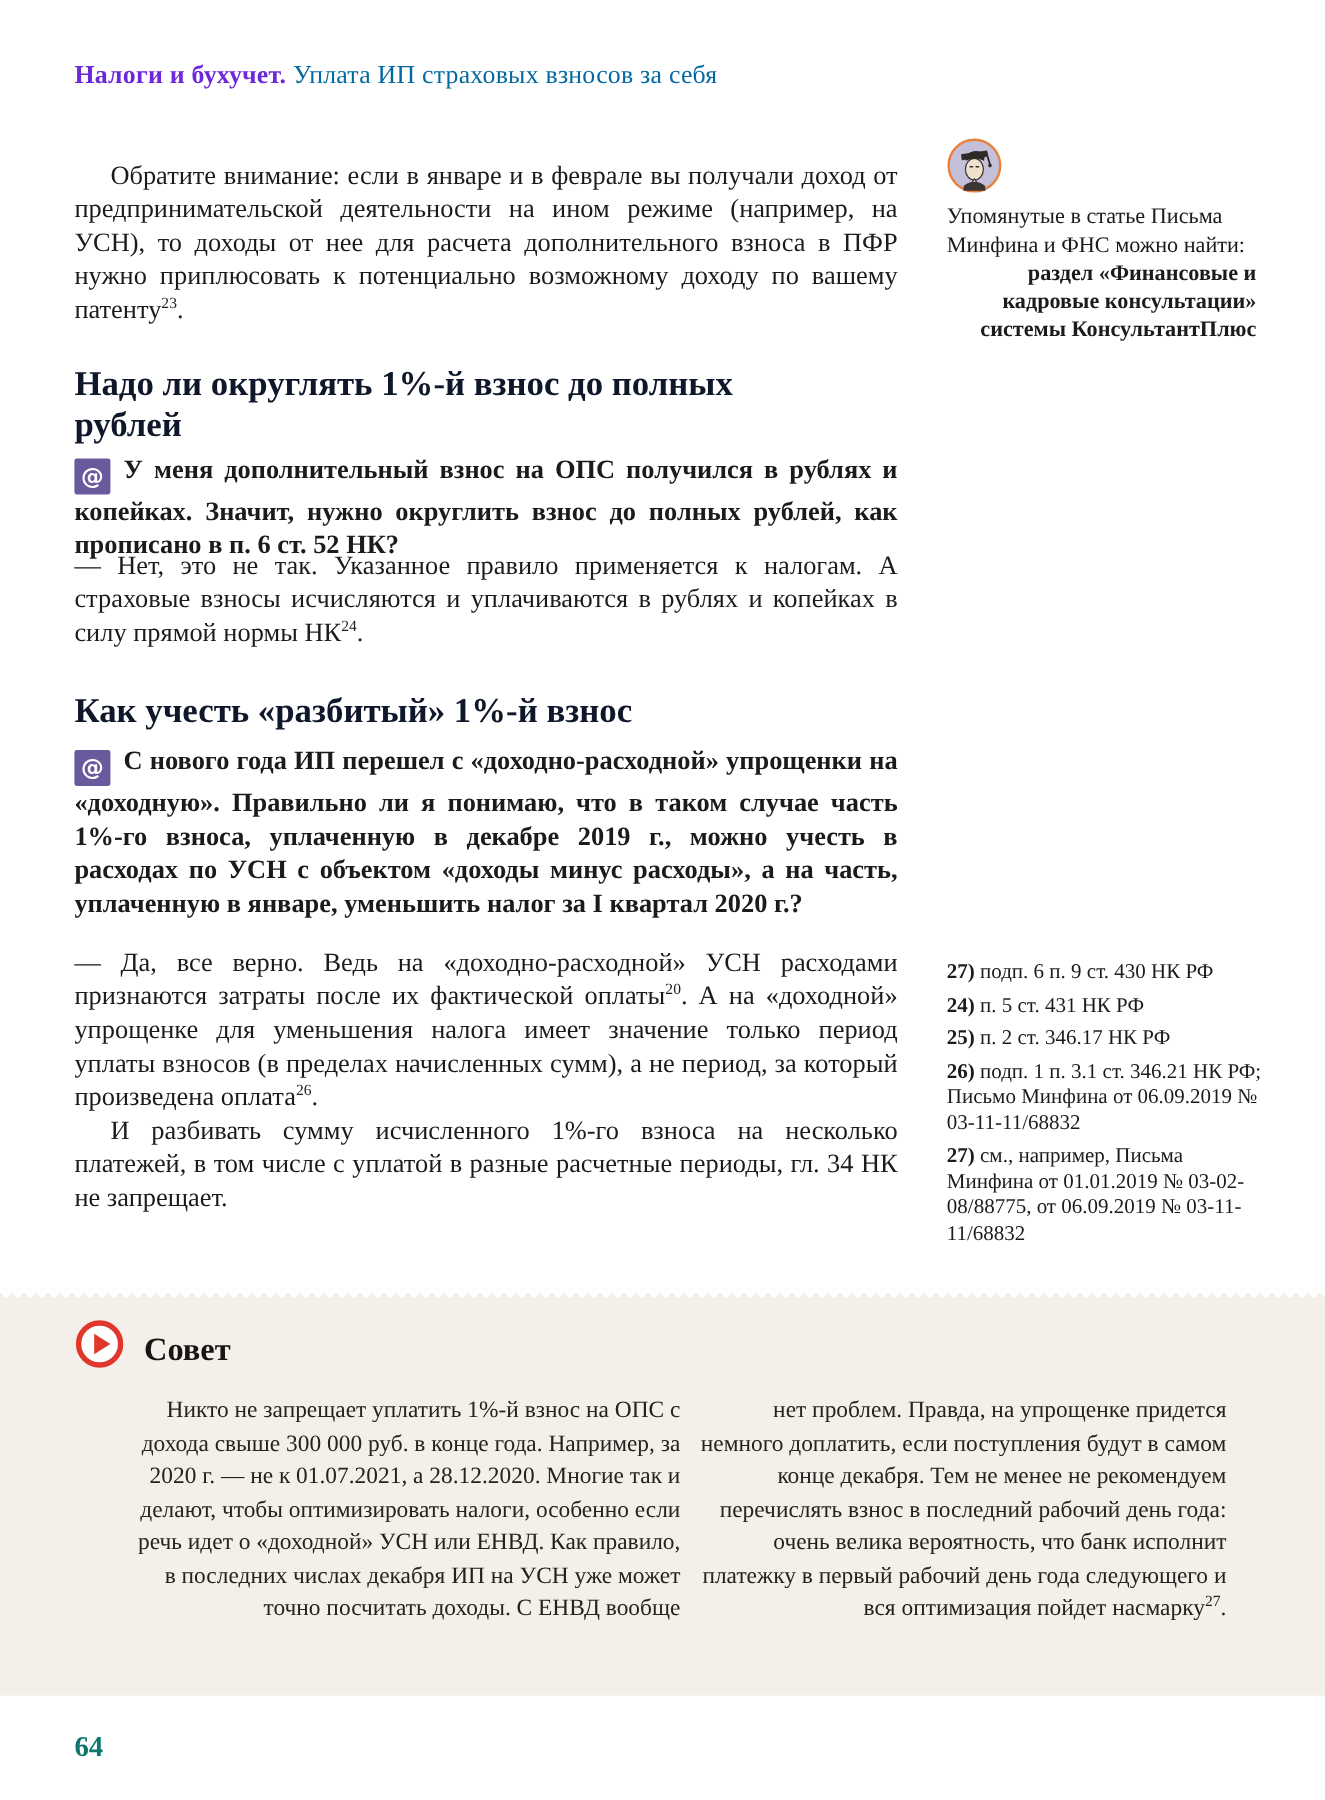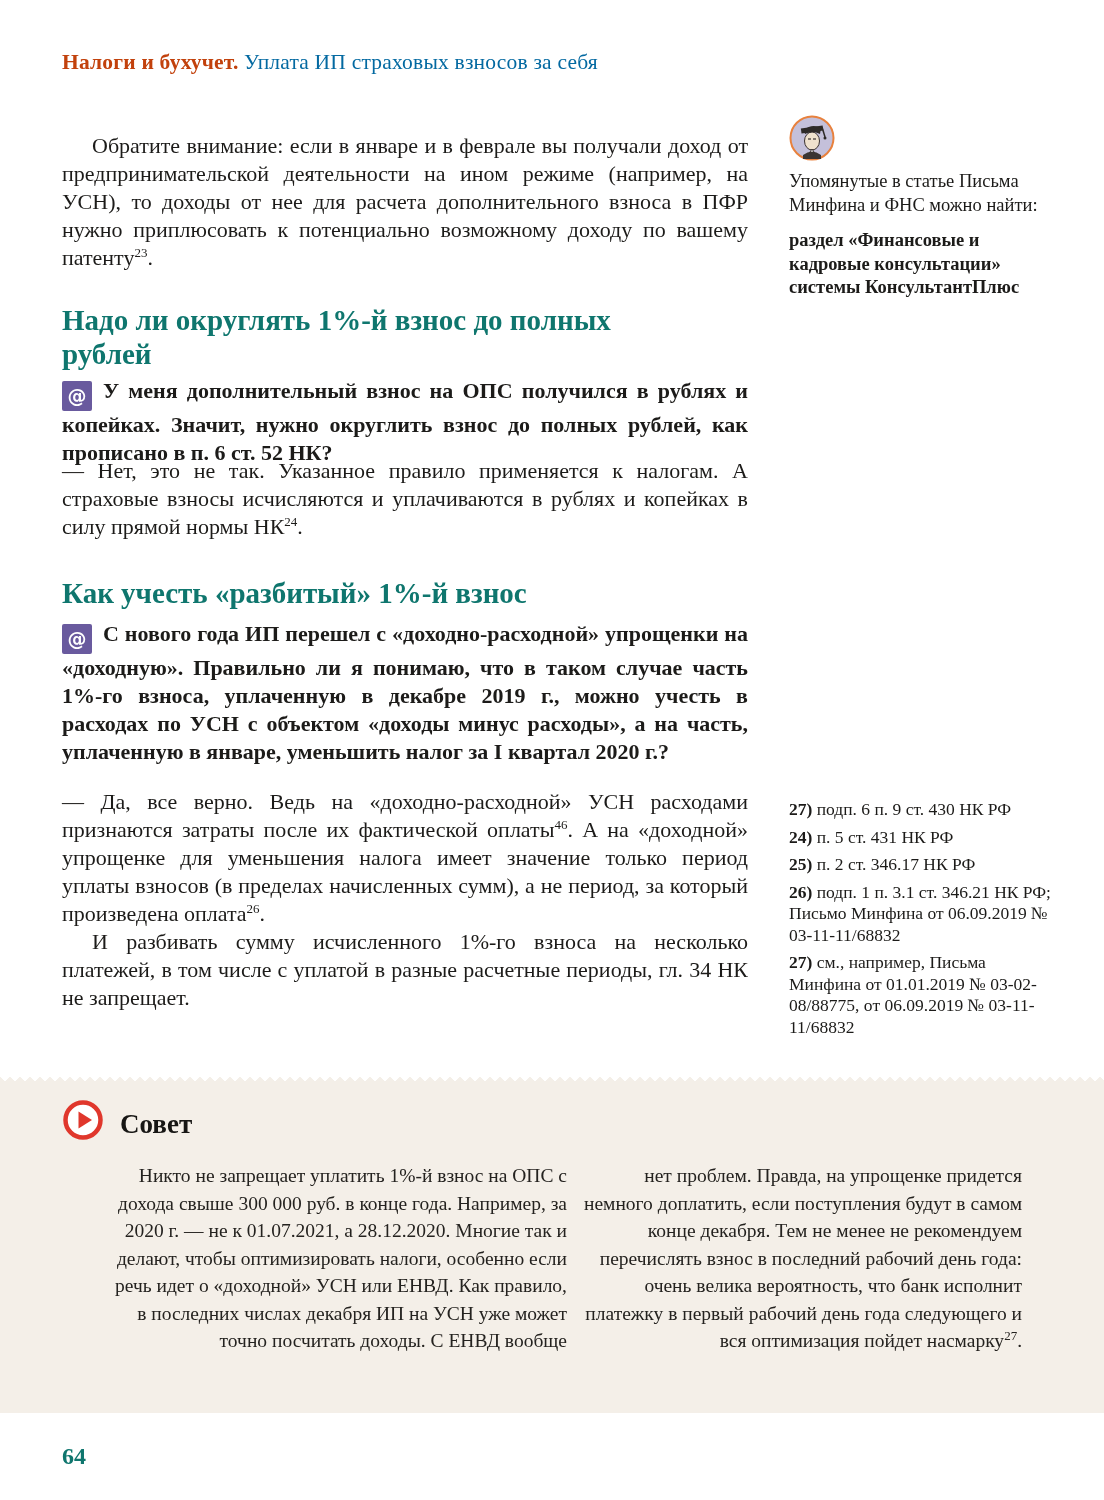--- a/index.html
+++ b/index.html
@@ -6,48 +6,48 @@
   body {
     width:1104px; height:1500px; position:relative;
     background:#ffffff; overflow:hidden;
     font-family:"Liberation Serif","DejaVu Serif",serif;
     color:#1c1b19;
   }
   .abs { position:absolute; }
 
   
   .page-header { left:62px; top:50px; font-size:21.5px; letter-spacing:.2px; }
-  .brand { color:#c2410c; font-weight:bold; }
+  .brand { color:#6d28d9; font-weight:bold; }
   .article-title { color:#0369a1; }
 
   
   .body-text {
     width:686px; font-size:22px; line-height:28px;
     text-align:justify; margin:0;
   }
   .indent { text-indent:30px; }
   .bold { font-weight:bold; }
   sup { font-size:13px; line-height:0; vertical-align:super; }
 
   .section-heading {
     width:640px; margin:0; font-size:29px; line-height:34px;
-    font-weight:bold; color:#0f766e;
+    font-weight:bold; color:#0f172a;
   }
 
   .at-icon {
     display:inline-block; width:30px; height:30px; margin-right:11px;
     background:#695a9e; color:#ffffff; border-radius:2px;
     font-family:"DejaVu Sans","Liberation Sans",sans-serif;
     font-size:19px; line-height:30px; text-align:center; font-weight:bold;
     vertical-align:-5px;
   }
 
   
   .sidebar-note { left:789px; top:170px; width:258px; font-size:18.5px; line-height:23.5px; }
-  .sidebar-note-bold { display:block; margin-top:12px; font-weight:bold; }
+  .sidebar-note-bold { display:block; margin-top:0; font-weight:bold;text-align:right; }
 
   .footnotes { left:789px; top:799px; width:262px; font-size:17.5px; line-height:21.5px; }
   .footnote { margin:0 0 6px 0; }
   .footnote-num { font-weight:bold; }
 
   
   .advice-box {
     left:0; top:1081px; width:1104px; height:332px; background:#f4efe8;
   }
   .advice-box::before {
@@ -102,21 +102,21 @@
 
 <p class="abs body-text bold" style="left:62px; top:377px;"><span class="at-icon">@</span><span>У меня дополнительный взнос на ОПС получился в рублях и копейках. Значит, нужно округлить взнос до полных рублей, как прописано в п. 6 ст. 52 НК?</span></p>
 
 <p class="abs body-text" style="left:62px; top:457px;"><span>— Нет, это не так. Указанное правило применяется к налогам. А страховые взносы исчисляются и уплачиваются в рублях и копейках в силу прямой нормы НК</span><sup>24</sup><span>.</span></p>
 
 <h2 class="abs section-heading" style="left:62px; top:576px;">Как учесть «разбитый» 1%-й взнос</h2>
 
 <p class="abs body-text bold" style="left:62px; top:620px;"><span class="at-icon">@</span><span>С нового года ИП перешел с «доходно-расходной» упрощенки на «доходную». Правильно ли я понимаю, что в таком случае часть 1%-го взноса, уплаченную в декабре 2019 г., можно учесть в расходах по УСН с объектом «доходы минус расходы», а на часть, уплаченную в январе, уменьшить налог за I квартал 2020 г.?</span></p>
 
 <div class="abs" style="left:62px; top:788px;">
-  <p class="body-text"><span>— Да, все верно. Ведь на «доходно-расходной» УСН расходами признаются затраты после их фактической оплаты</span><sup>46</sup><span>. А на «доходной» упрощенке для уменьшения налога имеет значение только период уплаты взносов (в пределах начисленных сумм), а не период, за который произведена оплата</span><sup>26</sup><span>.</span></p>
+  <p class="body-text"><span>— Да, все верно. Ведь на «доходно-расходной» УСН расходами признаются затраты после их фактической оплаты</span><sup>20</sup><span>. А на «доходной» упрощенке для уменьшения налога имеет значение только период уплаты взносов (в пределах начисленных сумм), а не период, за который произведена оплата</span><sup>26</sup><span>.</span></p>
   <p class="body-text indent">И разбивать сумму исчисленного 1%-го взноса на несколько платежей, в том числе с уплатой в разные расчетные периоды, гл. 34 НК не запрещает.</p>
 </div>
 
 <div class="abs footnotes">
   <p class="footnote"><span class="footnote-num">27)</span> <span>подп. 6 п. 9 ст. 430 НК РФ</span></p>
   <p class="footnote"><span class="footnote-num">24)</span> <span>п. 5 ст. 431 НК РФ</span></p>
   <p class="footnote"><span class="footnote-num">25)</span> <span>п. 2 ст. 346.17 НК РФ</span></p>
   <p class="footnote"><span class="footnote-num">26)</span> <span>подп. 1 п. 3.1 ст. 346.21 НК РФ; Письмо Минфина от 06.09.2019 № 03-11-11/68832</span></p>
   <p class="footnote"><span class="footnote-num">27)</span> <span>см., например, Письма Минфина от 01.01.2019 № 03-02-08/88775, от 06.09.2019 № 03-11-11/68832</span></p>
 </div>

